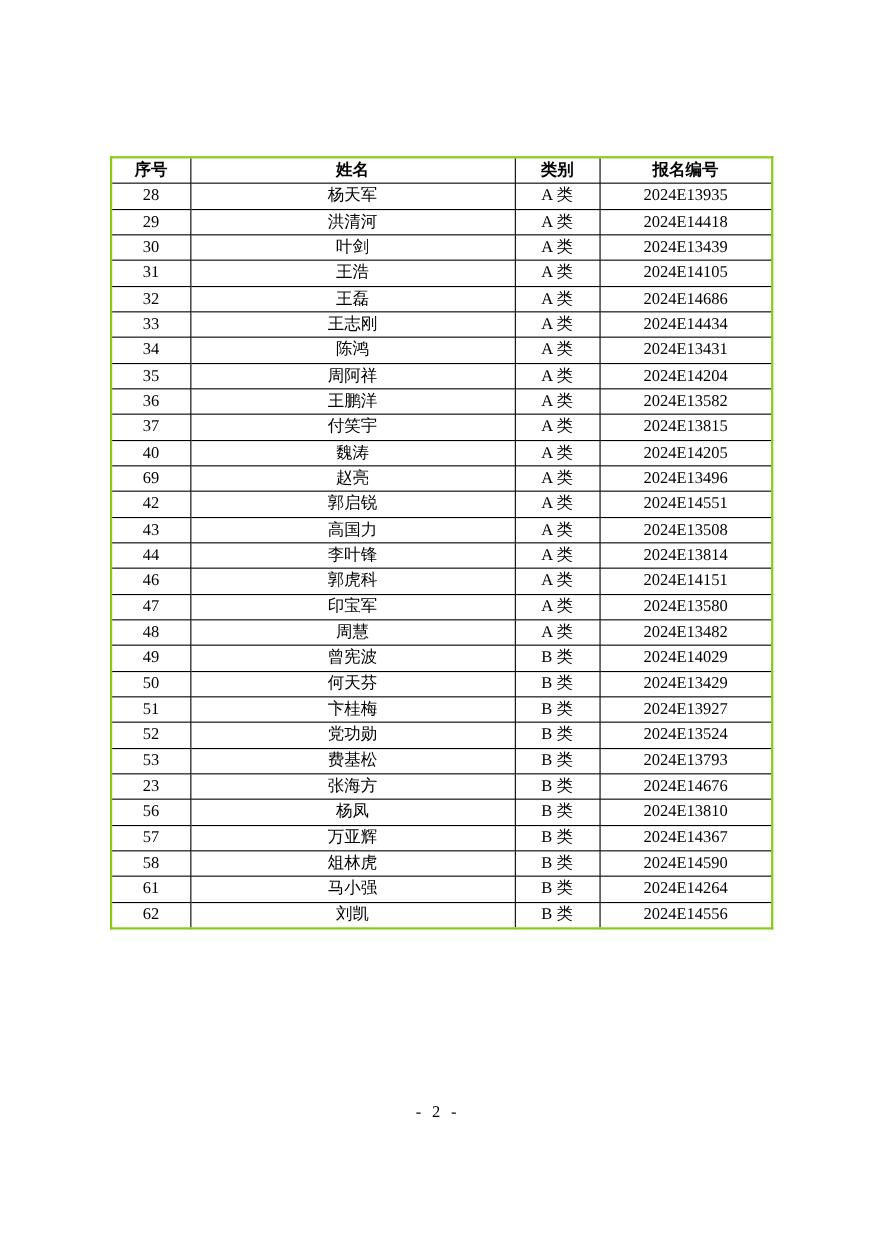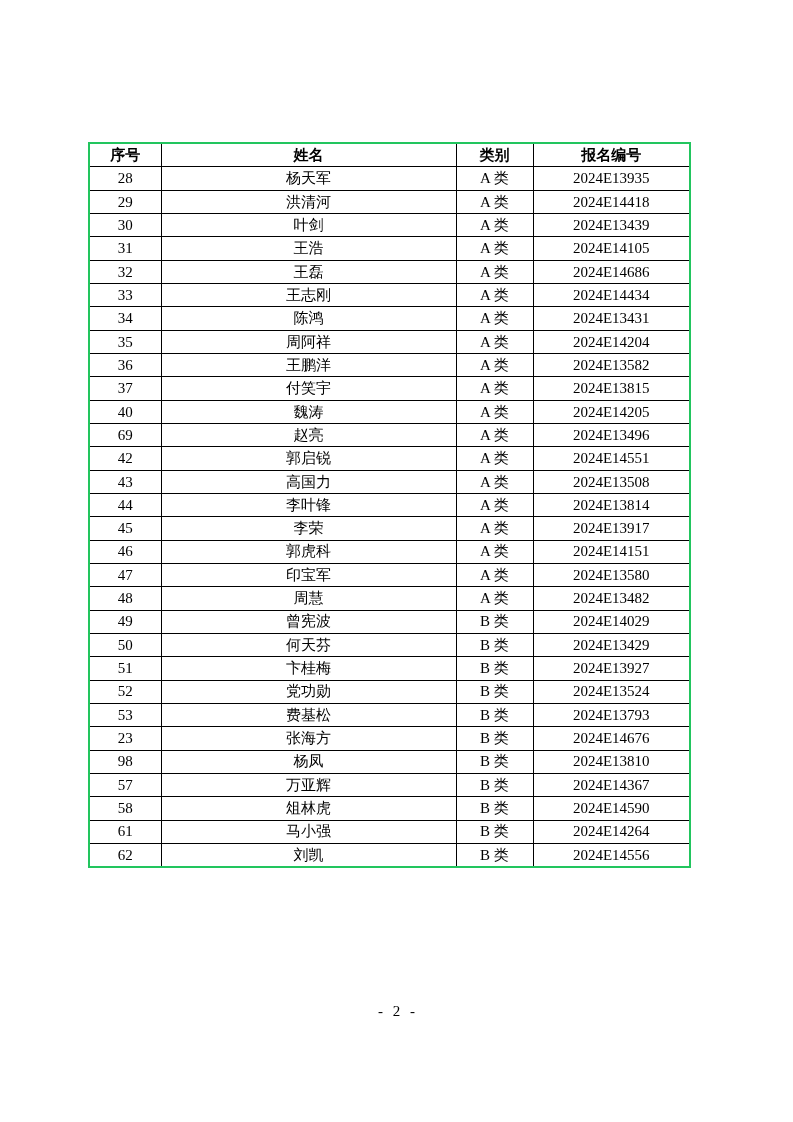--- a/index.html
+++ b/index.html
@@ -11,26 +11,26 @@
     position: relative;
     width: 793px;
     height: 1122px;
     background: #ffffff;
     font-family: "Liberation Serif", "DejaVu Serif", serif;
     color: #000000;
     overflow: hidden;
   }
   table.roster {
     position: absolute;
-    left: 88px;
+    left: 100px;
     top: 142px;
     width: 601px;
     border-collapse: collapse;
     table-layout: fixed;
-    border: 2px solid #22c55e;
+    border: 2px solid #84cc16;
   }
   table.roster th,
   table.roster td {
     border: 1px solid #000000;
     height: 22.33px;
     padding: 0;
     text-align: center;
     vertical-align: middle;
     font-size: 15px;
     line-height: 1.1;
@@ -160,26 +160,20 @@
           <td>A 类</td>
           <td>2024E13508</td>
         </tr>
         <tr>
           <td>44</td>
           <td>李叶锋</td>
           <td>A 类</td>
           <td>2024E13814</td>
         </tr>
         <tr>
-          <td>45</td>
-          <td>李荣</td>
-          <td>A 类</td>
-          <td>2024E13917</td>
-        </tr>
-        <tr>
           <td>46</td>
           <td>郭虎科</td>
           <td>A 类</td>
           <td>2024E14151</td>
         </tr>
         <tr>
           <td>47</td>
           <td>印宝军</td>
           <td>A 类</td>
           <td>2024E13580</td>
@@ -220,21 +214,21 @@
           <td>B 类</td>
           <td>2024E13793</td>
         </tr>
         <tr>
           <td>23</td>
           <td>张海方</td>
           <td>B 类</td>
           <td>2024E14676</td>
         </tr>
         <tr>
-          <td>98</td>
+          <td>56</td>
           <td>杨凤</td>
           <td>B 类</td>
           <td>2024E13810</td>
         </tr>
         <tr>
           <td>57</td>
           <td>万亚辉</td>
           <td>B 类</td>
           <td>2024E14367</td>
         </tr>

